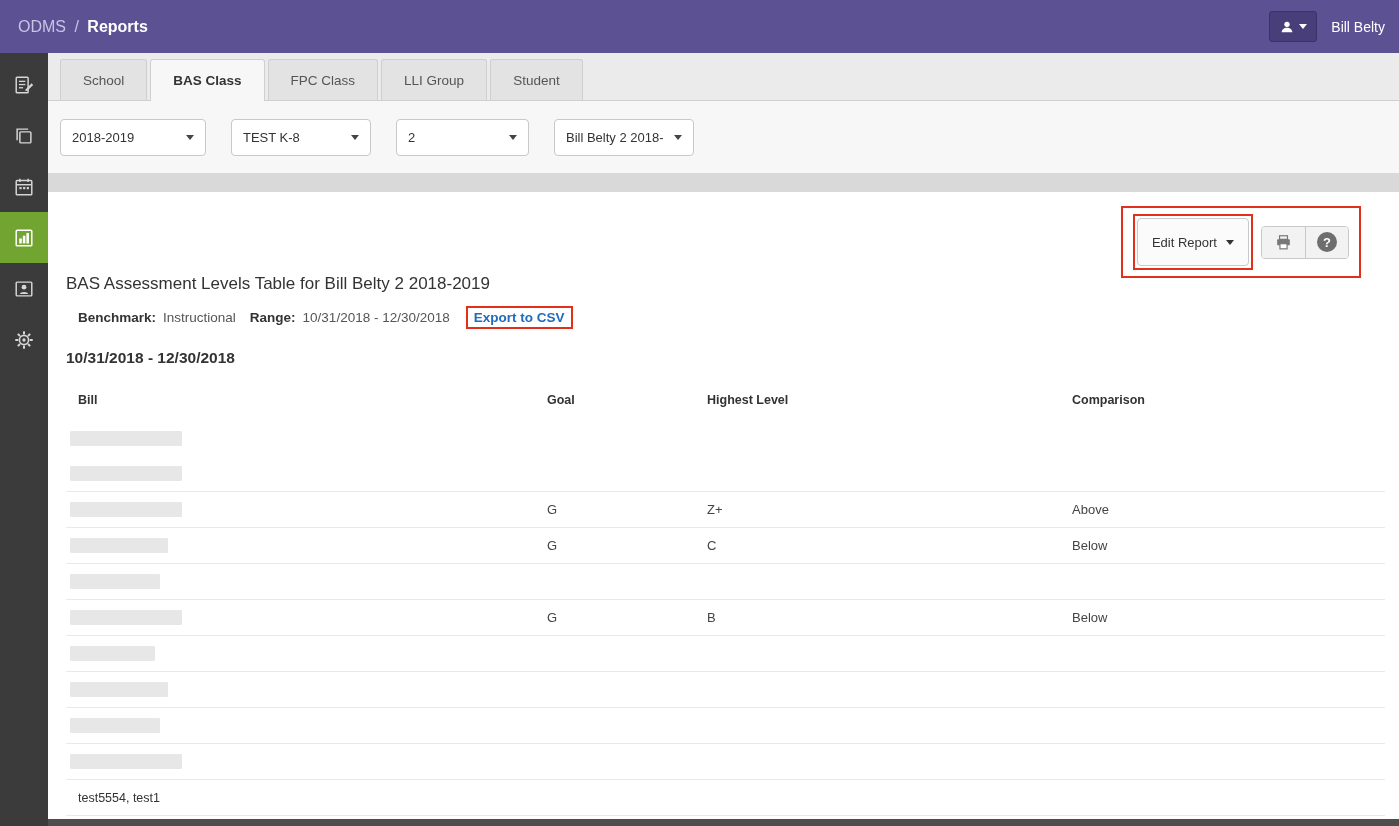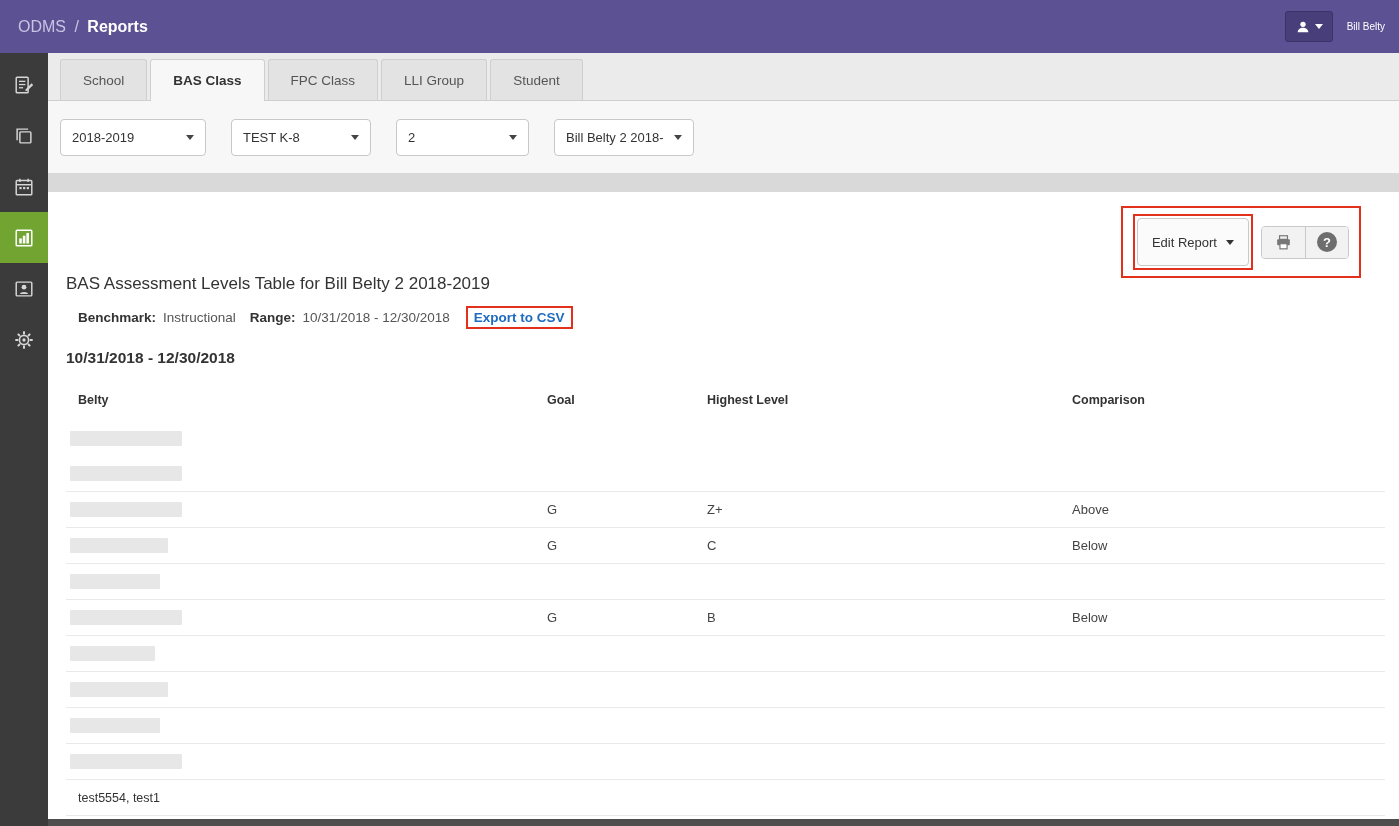--- a/index.html
+++ b/index.html
@@ -13,21 +13,21 @@
   .crumbs { font-size:16px; }
   .crumb-app { color:#c9c3e4; cursor:pointer; }
   .crumb-sep { color:#c9c3e4; margin:0 4px; }
   .crumb-page { color:#fff; font-weight:700; }
   .user-area { display:flex; align-items:center; gap:14px; }
   .user-btn { width:48px; height:31px; background:#473e7a; border:1px solid #3a3268;
               border-radius:3px; display:flex; align-items:center; justify-content:center;
               gap:4px; cursor:pointer; }
   .caret-white { width:0; height:0; border-left:4px solid transparent;
                  border-right:4px solid transparent; border-top:5px solid #fff; }
-  .user-name { color:#fff; font-size:10px; }
+  .user-name { color:#fff; font-size:14px; }
 
   
   .body-row { flex:1; display:flex; min-height:0; }
   .sidebar { width:48px; background:#3b3b3b; display:flex; flex-direction:column;
              align-items:center; padding-top:6px; flex:0 0 auto; }
   .side-item { width:48px; height:51px; display:flex; align-items:center;
                justify-content:center; cursor:pointer; }
   .side-item.active { background:#72a432; }
 
   .main { flex:1; display:flex; flex-direction:column; min-width:0; background:#fff; }
@@ -277,21 +277,21 @@
 
         <table class="report-table">
           <colgroup>
               <col style="width:469px">
               <col style="width:160px">
               <col style="width:365px">
               <col>
             </colgroup>
           <thead>
             <tr>
-                <th>Belty</th>
+                <th>Bill</th>
                 <th>Goal</th>
                 <th>Highest Level</th>
                 <th>Comparison</th>
               </tr>
           </thead>
           <tbody>
               <tr>
                 <td class="name-cell">
                   <div class="redact" style="width: 112px;"></div>
                   <div class="redact" style="width: 112px;"></div>

